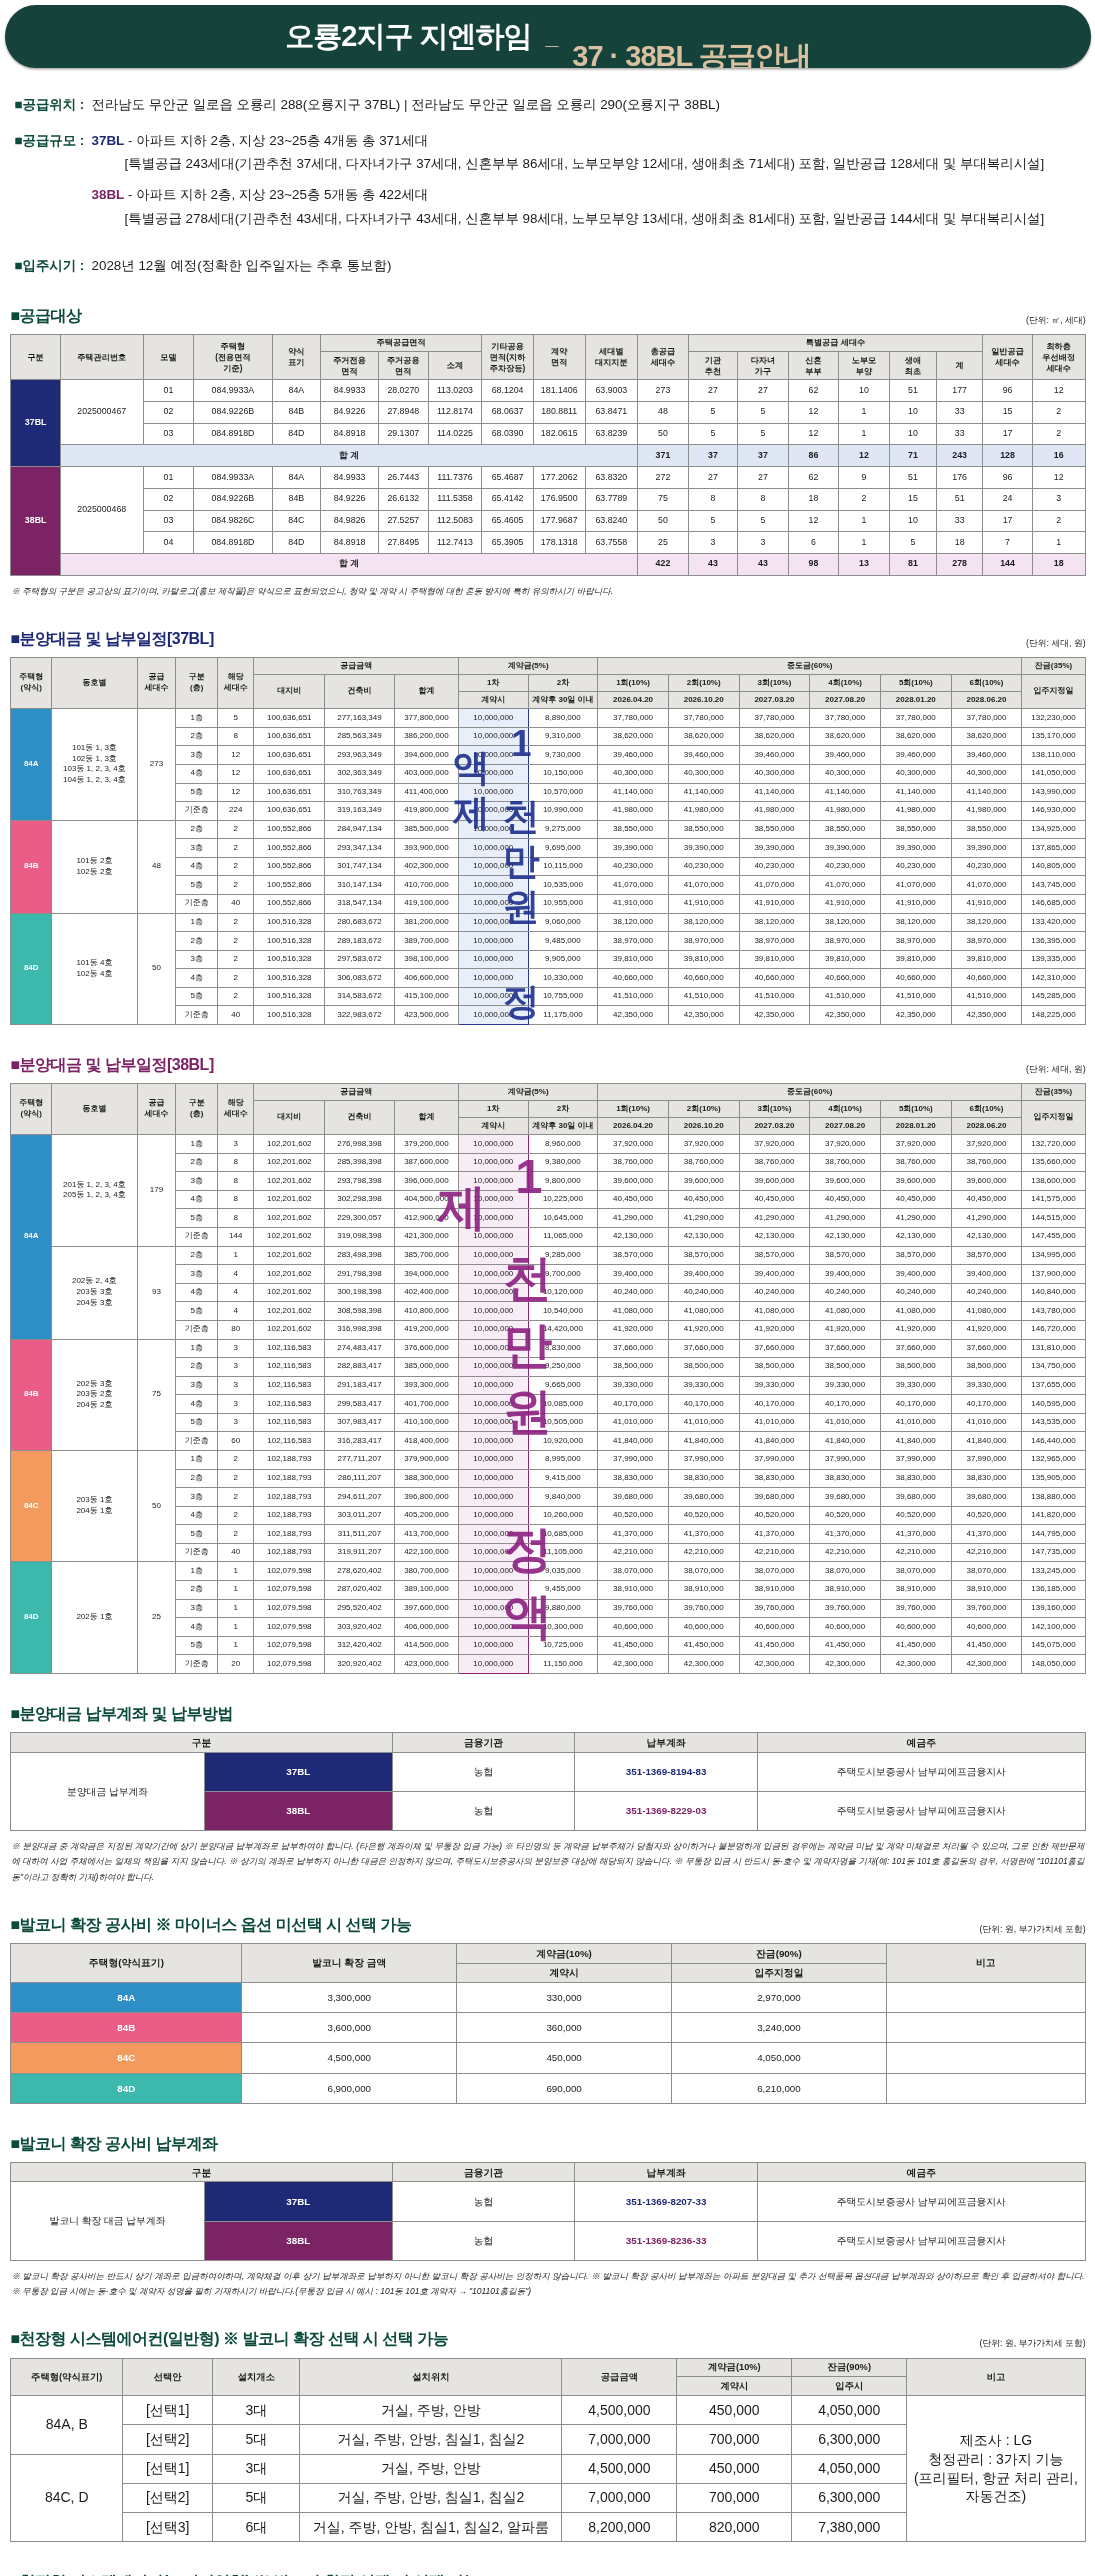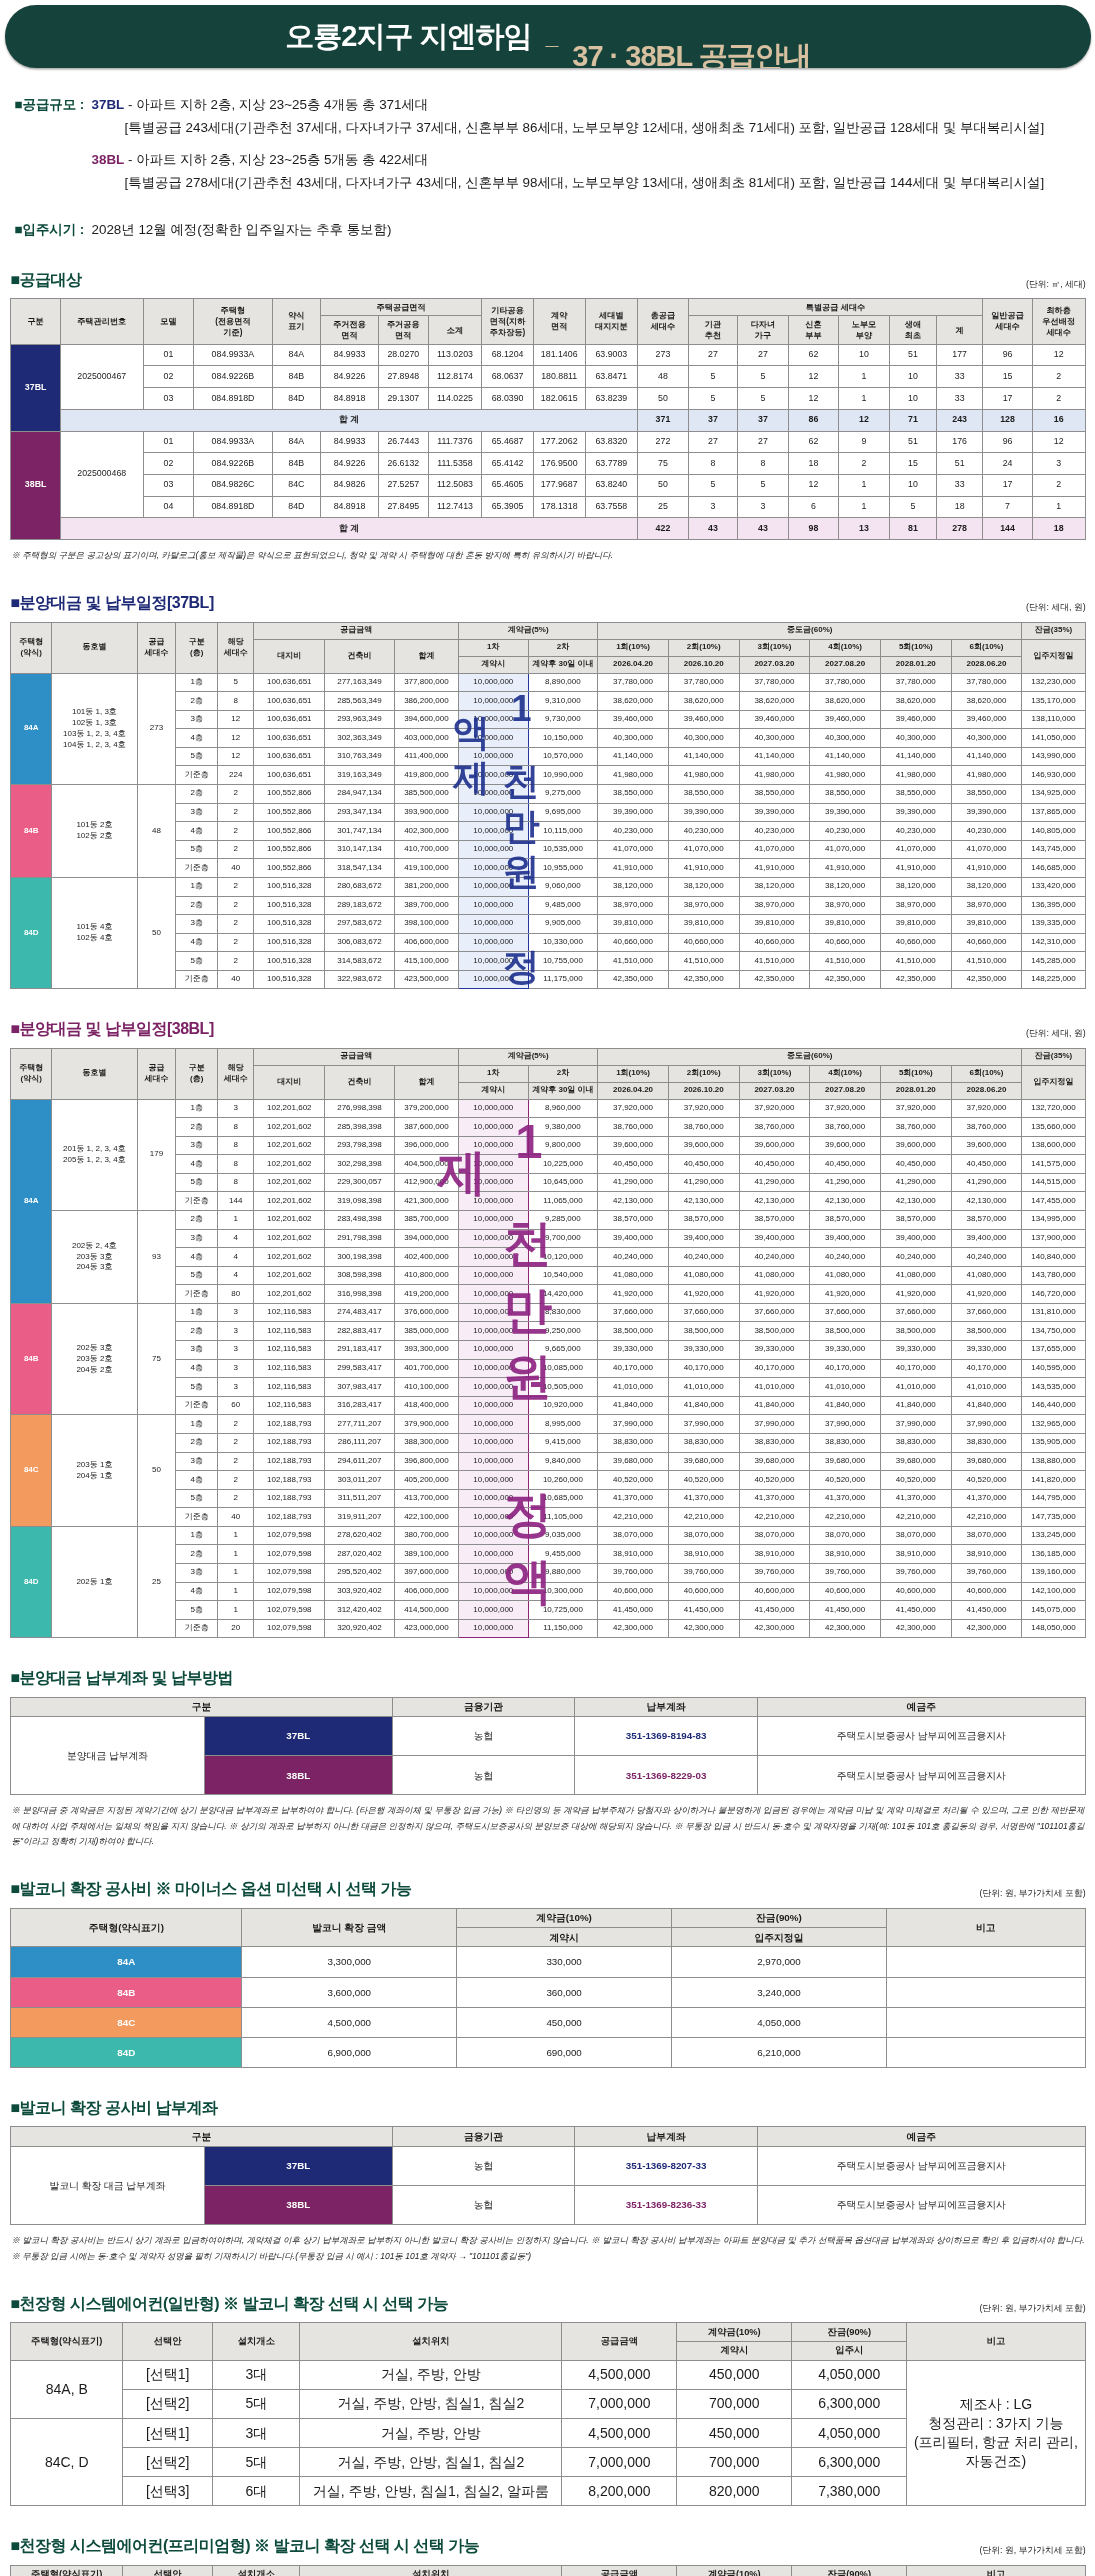--- a/index.html
+++ b/index.html
@@ -84,20 +84,24 @@
 
   <div class="banner">
     <div class="banner-left">
       <span class="banner-title">오룡2지구 지엔하임</span>
       <span class="banner-sep">_</span>
       <span class="banner-sub">37 · 38BL 공급안내</span>
     </div>
   </div>
 
   <div class="info">
+    <div class="inforow">
+      <span class="ilabel">■공급위치 :</span>
+      <span class="ival">전라남도 무안군 일로읍 오룡리 288(오룡지구 37BL)  |  전라남도 무안군 일로읍 오룡리 290(오룡지구 38BL)</span>
+    </div>
     <div class="inforow">
       <span class="ilabel">■공급규모 :</span>
       <div class="ival">
         <div class="scale-item">
           <span class="bl37txt">37BL</span>
           <span>- 아파트 지하 2층, 지상 23~25층 4개동 총 371세대</span>
           <div class="bracket">[특별공급 243세대(기관추천 37세대, 다자녀가구 37세대, 신혼부부 86세대, 노부모부양 12세대, 생애최초 71세대) 포함, 일반공급 128세대 및 부대복리시설]</div>
         </div>
         <div class="scale-item">
           <span class="bl38txt">38BL</span>

